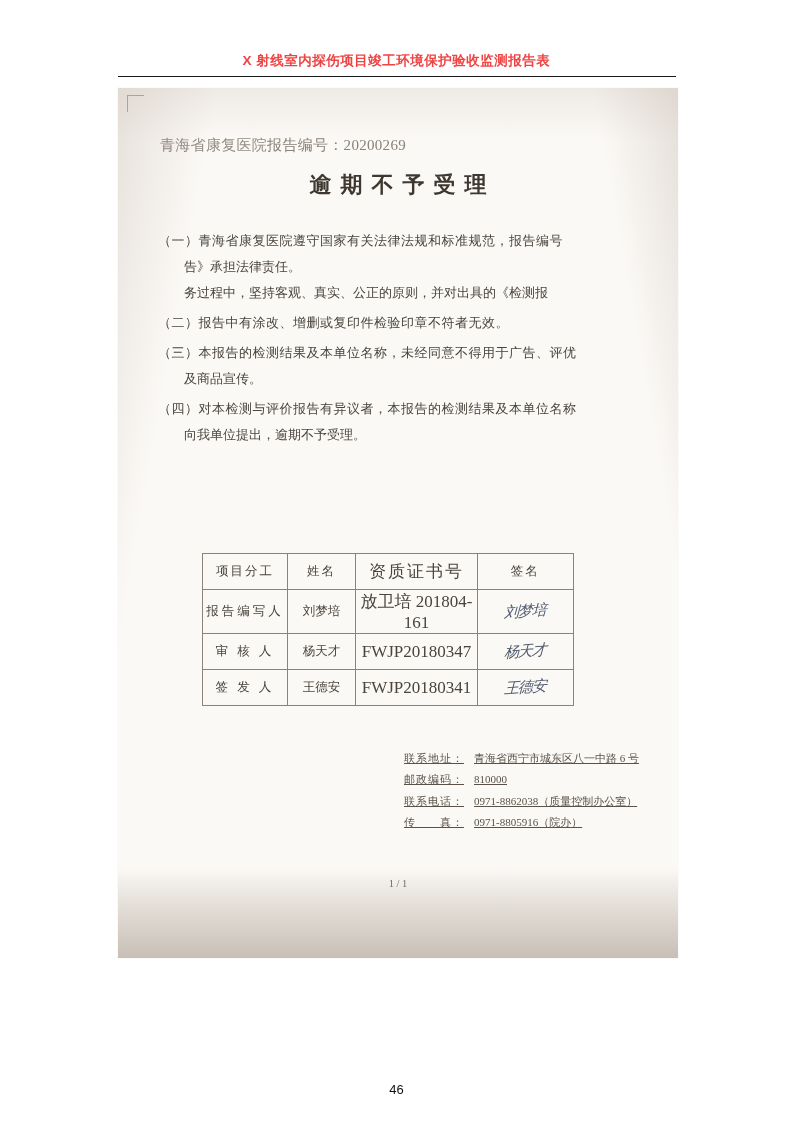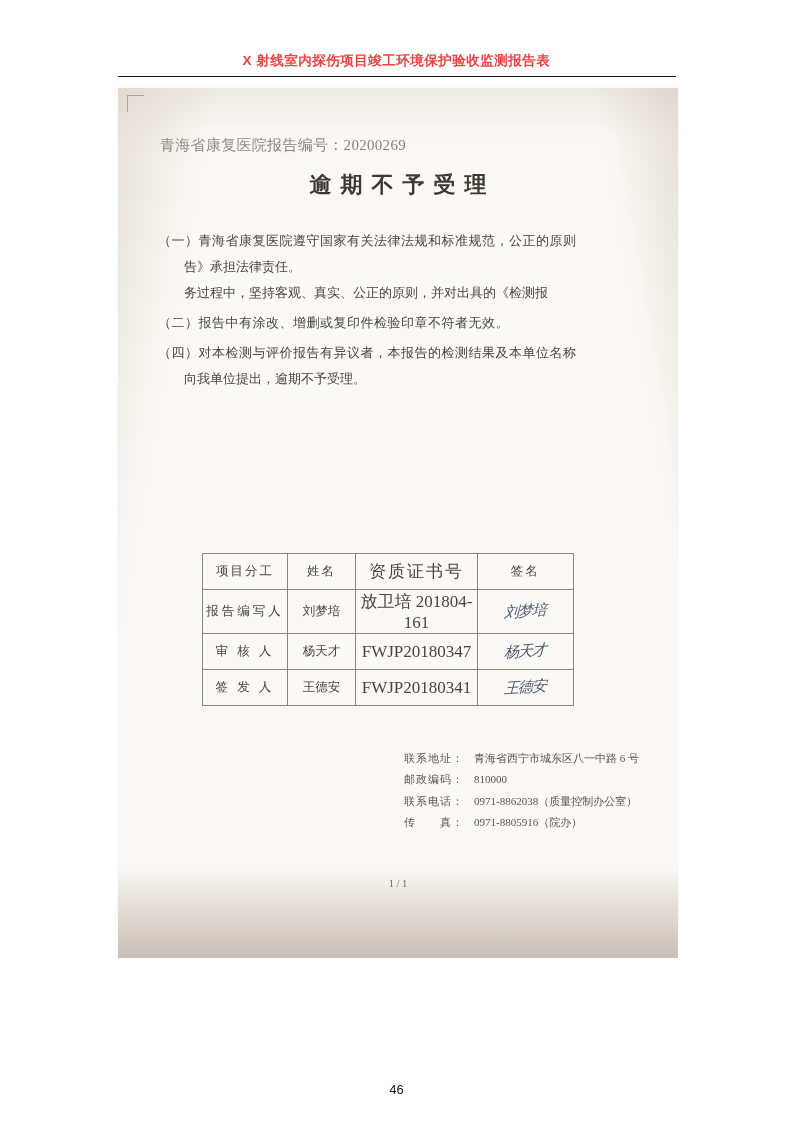--- a/index.html
+++ b/index.html
@@ -170,21 +170,21 @@
 
   
   .contact {
     position: absolute;
     top: 660px;
     left: 286px;
     font-size: 11px;
     line-height: 1.95;
     color: #5a5249;
   }
-  .contact .row { white-space: nowrap; }
+  .contact .row { white-space: nowrap; text-decoration: underline; }
   .contact .lbl { letter-spacing: 1px; }
   .contact .val { margin-left: 10px; }
 
   .page-no {
     position: absolute;
     top: 790px;
     left: 0;
     width: 100%;
     text-align: center;
     font-size: 10.5px;
@@ -217,26 +217,30 @@
       <span class="org">青海省康复医院</span>
       <span class="no">
         <span>报告编号：</span><span>20200269</span>
       </span>
     </div>
 
     <div class="doc-title">逾期不予受理</div>
 
     <div class="clauses">
       <div class="clause">
-        <span class="lead">（一）青海省康复医院遵守国家有关法律法规和标准规范，公正的原则</span>
+        <span class="lead">（一）青海省康复医院遵守国家有关法律法规和标准规范，报告编号</span>
         <span class="cont">告》承担法律责任。</span>
         <span class="cont">务过程中，坚持客观、真实、公正的原则，并对出具的《检测报</span>
       </div>
       <div class="clause">
         <span class="lead">（二）报告中有涂改、增删或复印件检验印章不符者无效。</span>
+      </div>
+      <div class="clause">
+        <span class="lead">（三）本报告的检测结果及本单位名称，未经同意不得用于广告、评优</span>
+        <span class="cont">及商品宣传。</span>
       </div>
       <div class="clause">
         <span class="lead">（四）对本检测与评价报告有异议者，本报告的检测结果及本单位名称</span>
         <span class="cont">向我单位提出，逾期不予受理。</span>
       </div>
     </div>
 
     <table class="sig-table">
       <thead>
         <tr>

